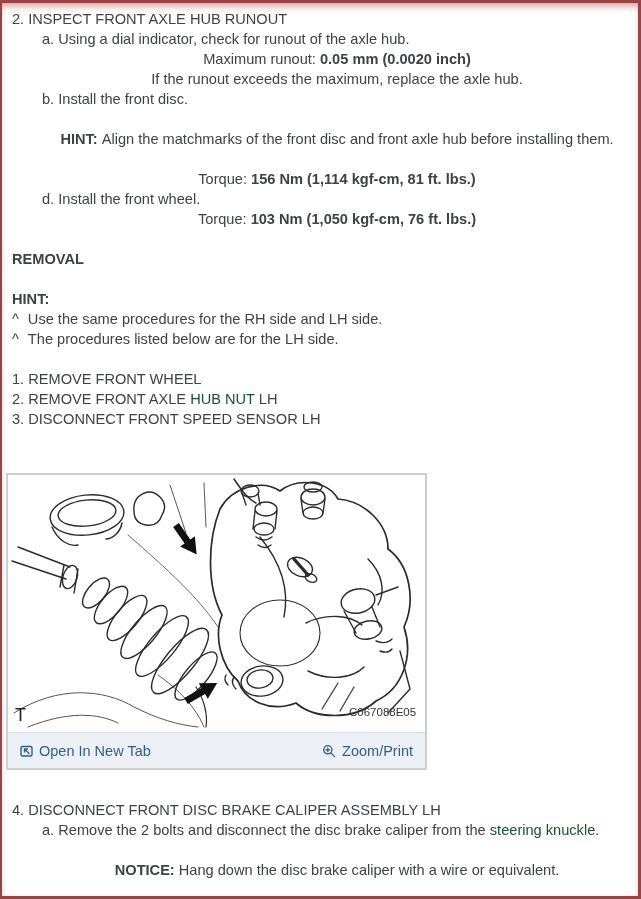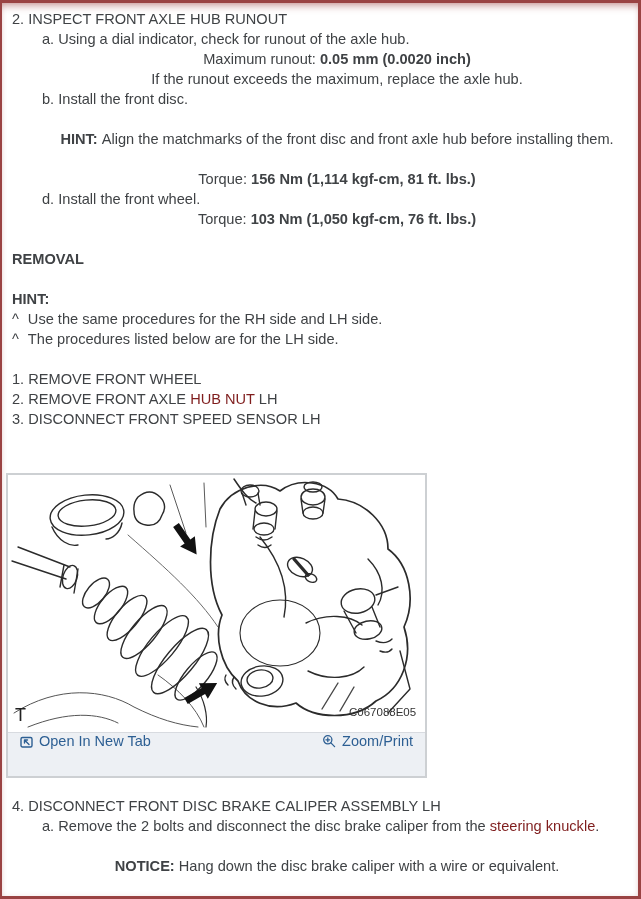--- a/index.html
+++ b/index.html
@@ -15,42 +15,42 @@
     color:#3f4245;
     padding-top:6px;
     overflow:hidden;
   }
   .ln{height:20px;line-height:20px;font-size:14.6px;white-space:nowrap;}
   .sp{height:20px;}
   .ind0{padding-left:10px;}
   .ind1{padding-left:40px;}
   .ind2{padding-left:34px;text-align:center;}
   .b{font-weight:bold;}
-  a.tlink{color:#7f1d1d;text-decoration:none;cursor:pointer;}
+  a.tlink{color:#14532d;text-decoration:none;cursor:pointer;}
   .figure{
     margin:44px 0 0 4px;
     width:421px;
     box-sizing:border-box;
     border:2px solid #cdd0d3;
     background:#fff;
   }
   .fig-img{position:relative;width:417px;height:257px;overflow:hidden;background:#fff;}
   .fig-bar{
-    height:44px;
+    height:36px;
     background:#edf0f4;
     border-top:1px solid #d8dbe0;
-    display:flex;align-items:flex-start;justify-content:space-between;
+    display:flex;align-items:center;justify-content:space-between;
     padding:0 12px;box-sizing:border-box;gap:36px;
   }
   .fig-link{
     display:flex;align-items:center;gap:6px;
     color:#2d5f93;font-size:14.5px;text-decoration:none;cursor:pointer;
   }
   .fig-link svg{display:block;}
-  .sec4{margin-top:18px;}
+  .sec4{margin-top:30px;}
 </style>
 </head>
 <body>
 
 <div class="page">
 
   <div class="ln ind0">2. INSPECT FRONT AXLE HUB RUNOUT</div>
   <div class="ln ind1">a. Using a dial indicator, check for runout of the axle hub.</div>
   <div class="ln ind2"><span>Maximum runout: </span><span class="b">0.05 mm (0.0020 inch)</span></div>
   <div class="ln ind2">If the runout exceeds the maximum, replace the axle hub.</div>

